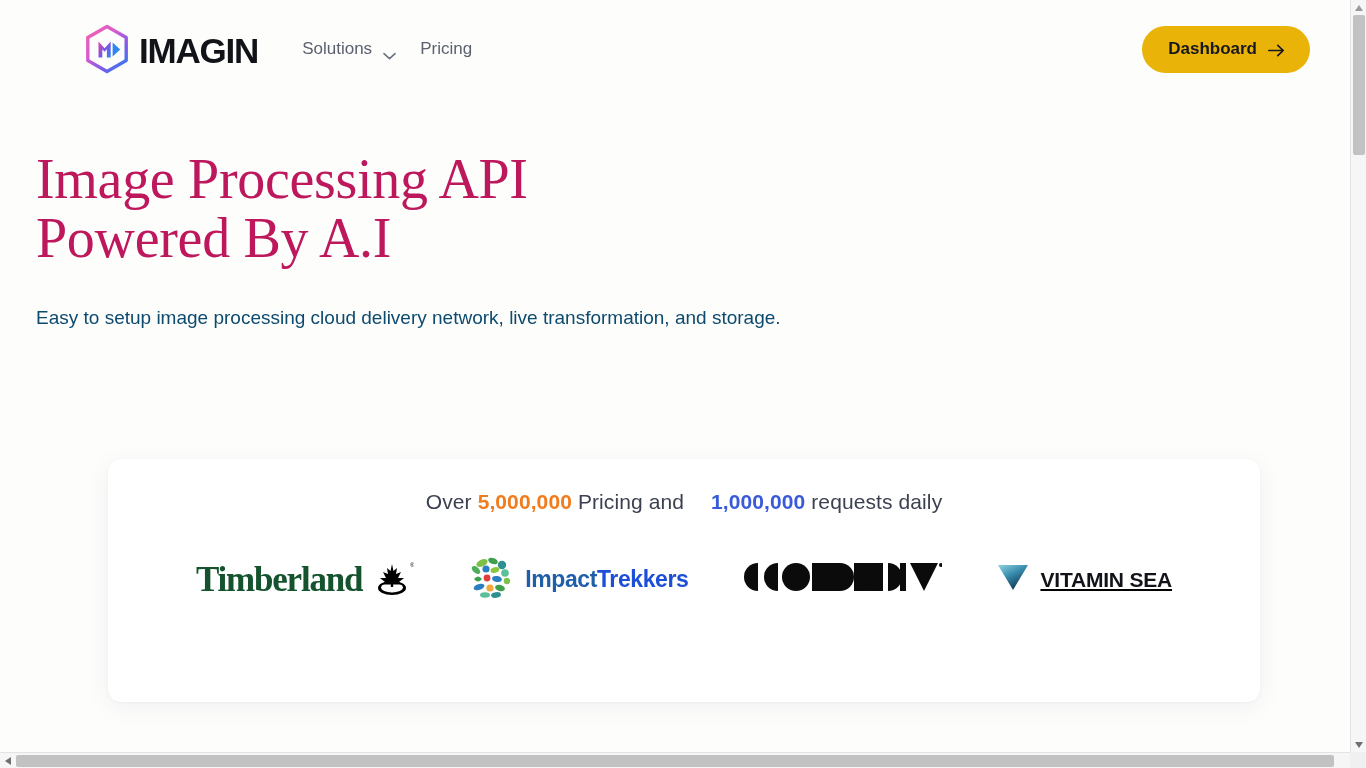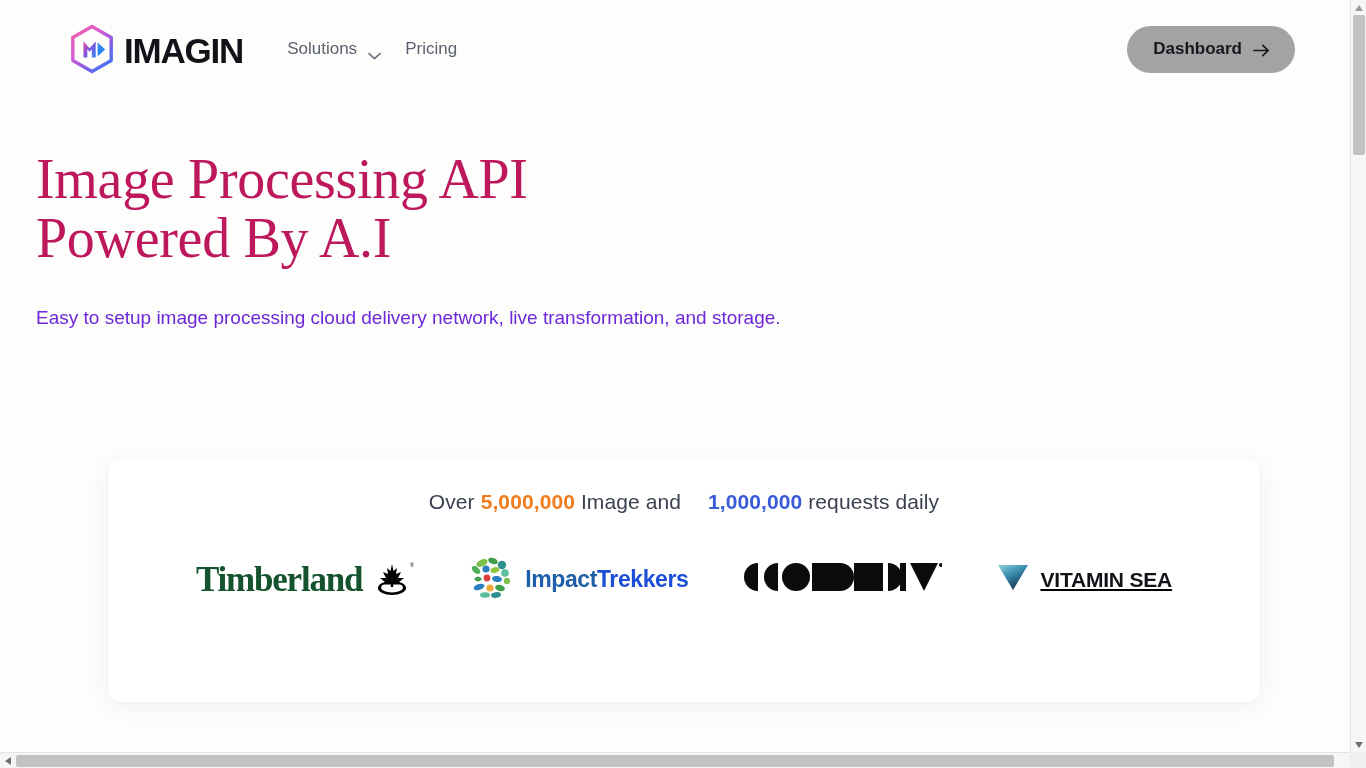--- a/index.html
+++ b/index.html
@@ -25,21 +25,21 @@
 
   
   .wave-wrap {
     position:absolute; left:0; top:690px; width:1350px; height:62px;
     overflow:hidden; pointer-events:none;
   }
   .wave-wrap svg { position:absolute; left:0; top:0; }
 
   
   header {
-    position:absolute; left:0; top:0; width:1350px; height:98px;
+    position:absolute; left:15px; top:0; width:1350px; height:98px;
     display:flex; align-items:center;
     padding:0 55px 0 69px;
     z-index:20;
   }
   .brand { display:flex; align-items:center; gap:9px; }
   .brand-mark { width:46px; height:50px; flex:none; }
   .brand-text {
     font-size:35px; font-weight:900; letter-spacing:-1.2px;
     color:#111318; line-height:1;
     font-family:"Liberation Sans", sans-serif;
@@ -48,39 +48,39 @@
   nav { display:flex; align-items:center; margin-left:44px; gap:24px; }
   .nav-item {
     display:flex; align-items:center; gap:11px;
     font-size:17px; color:#5b616e; font-weight:400;
     cursor:pointer;
   }
   .chev { width:13px; height:8px; display:block; }
   .spacer { flex:1 1 auto; }
   .dashboard-btn {
     display:inline-flex; align-items:center; gap:11px;
-    background:#a3a3a3; color:#16181f;
+    background:#eab308; color:#16181f;
     border:none; border-radius:26px;
     padding:13px 25px 14px 26px;
     font-size:17px; font-weight:600; cursor:pointer;
     font-family:"Liberation Sans", sans-serif;
   }
   .arrow-r { width:17px; height:13px; display:block; }
 
   
   .hero { position:absolute; left:36px; top:150px; z-index:10; }
   h1 {
     font-family:"Liberation Serif", serif;
     font-size:56px; line-height:1.06; font-weight:400;
     color:#be185d; letter-spacing:-0.3px;
     white-space:pre-line;
   }
   .sub {
     margin-top:38px;
-    font-size:19px; color:#6d28d9; font-weight:400;
+    font-size:19px; color:#0c4a6e; font-weight:400;
   }
   .cta {
     margin-top:33px;
     display:inline-flex; align-items:center; gap:9px;
     background:#f4425a; color:#fff;
     border:none; border-radius:7px;
     padding:13px 22px 14px 21px;
     font-size:17px; font-weight:500; cursor:pointer;
     font-family:"Liberation Sans", sans-serif;
   }
@@ -295,21 +295,21 @@
         <path d="M118,62 L132,16 C320,14 600,26 860,40 C1080,52 1250,58 1350,60 L1350,62 Z" fill="url(#waveGrad)"></path>
         <path d="M124,62 L150,22 C380,22 700,36 980,48 C1150,56 1280,60 1350,62 Z" fill="url(#waveGrad)" opacity="0.6"></path>
       </g>
     </svg>
   </div>
 
   <div class="card">
     <div class="stat-line">
       <span>Over</span>
       <span class="stat-images">5,000,000</span>
-      <span>Image and</span>
+      <span>Pricing and</span>
       <span class="stat-requests">1,000,000</span>
       <span>requests daily</span>
     </div>
 
     <div class="logos">
 
       <div class="logo-cell" style="gap:8px;">
         <span class="timberland-text">Timberland</span>
         <span style="display:block;">
           <svg width="44" height="40" viewBox="0 0 44 40" aria-hidden="true">

